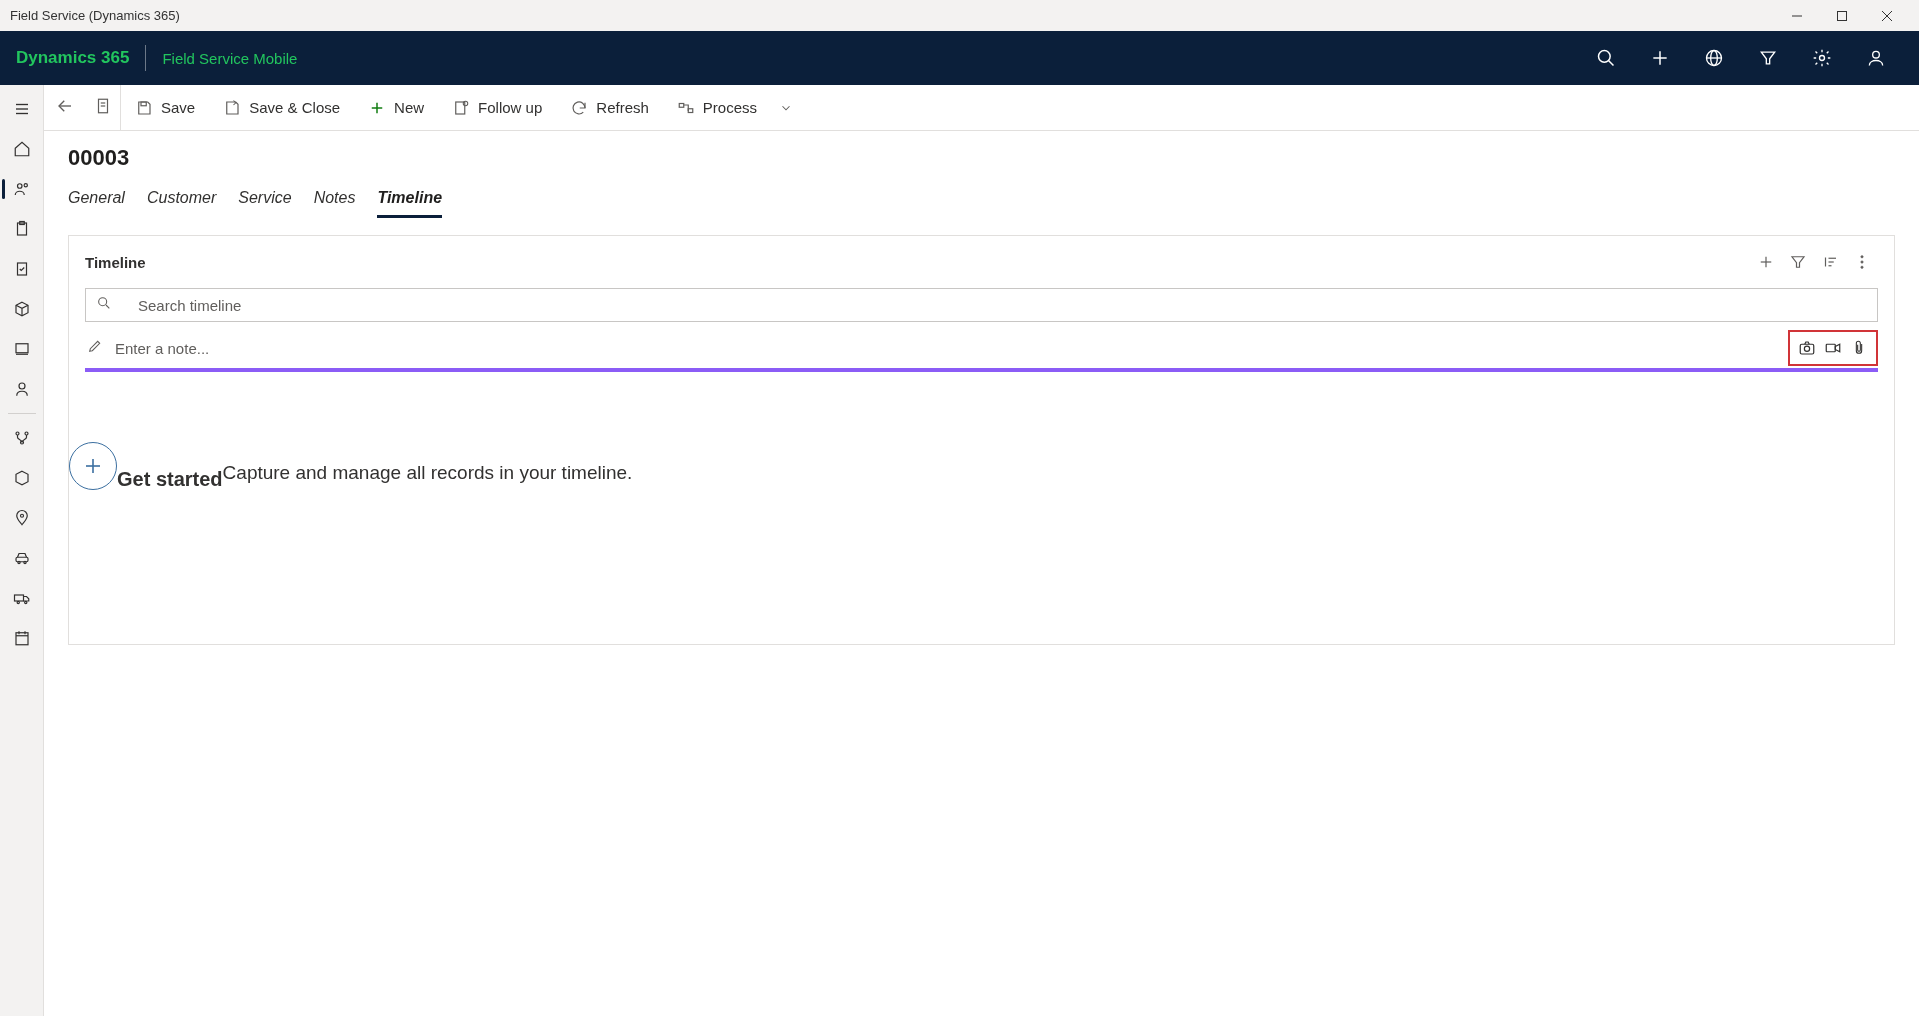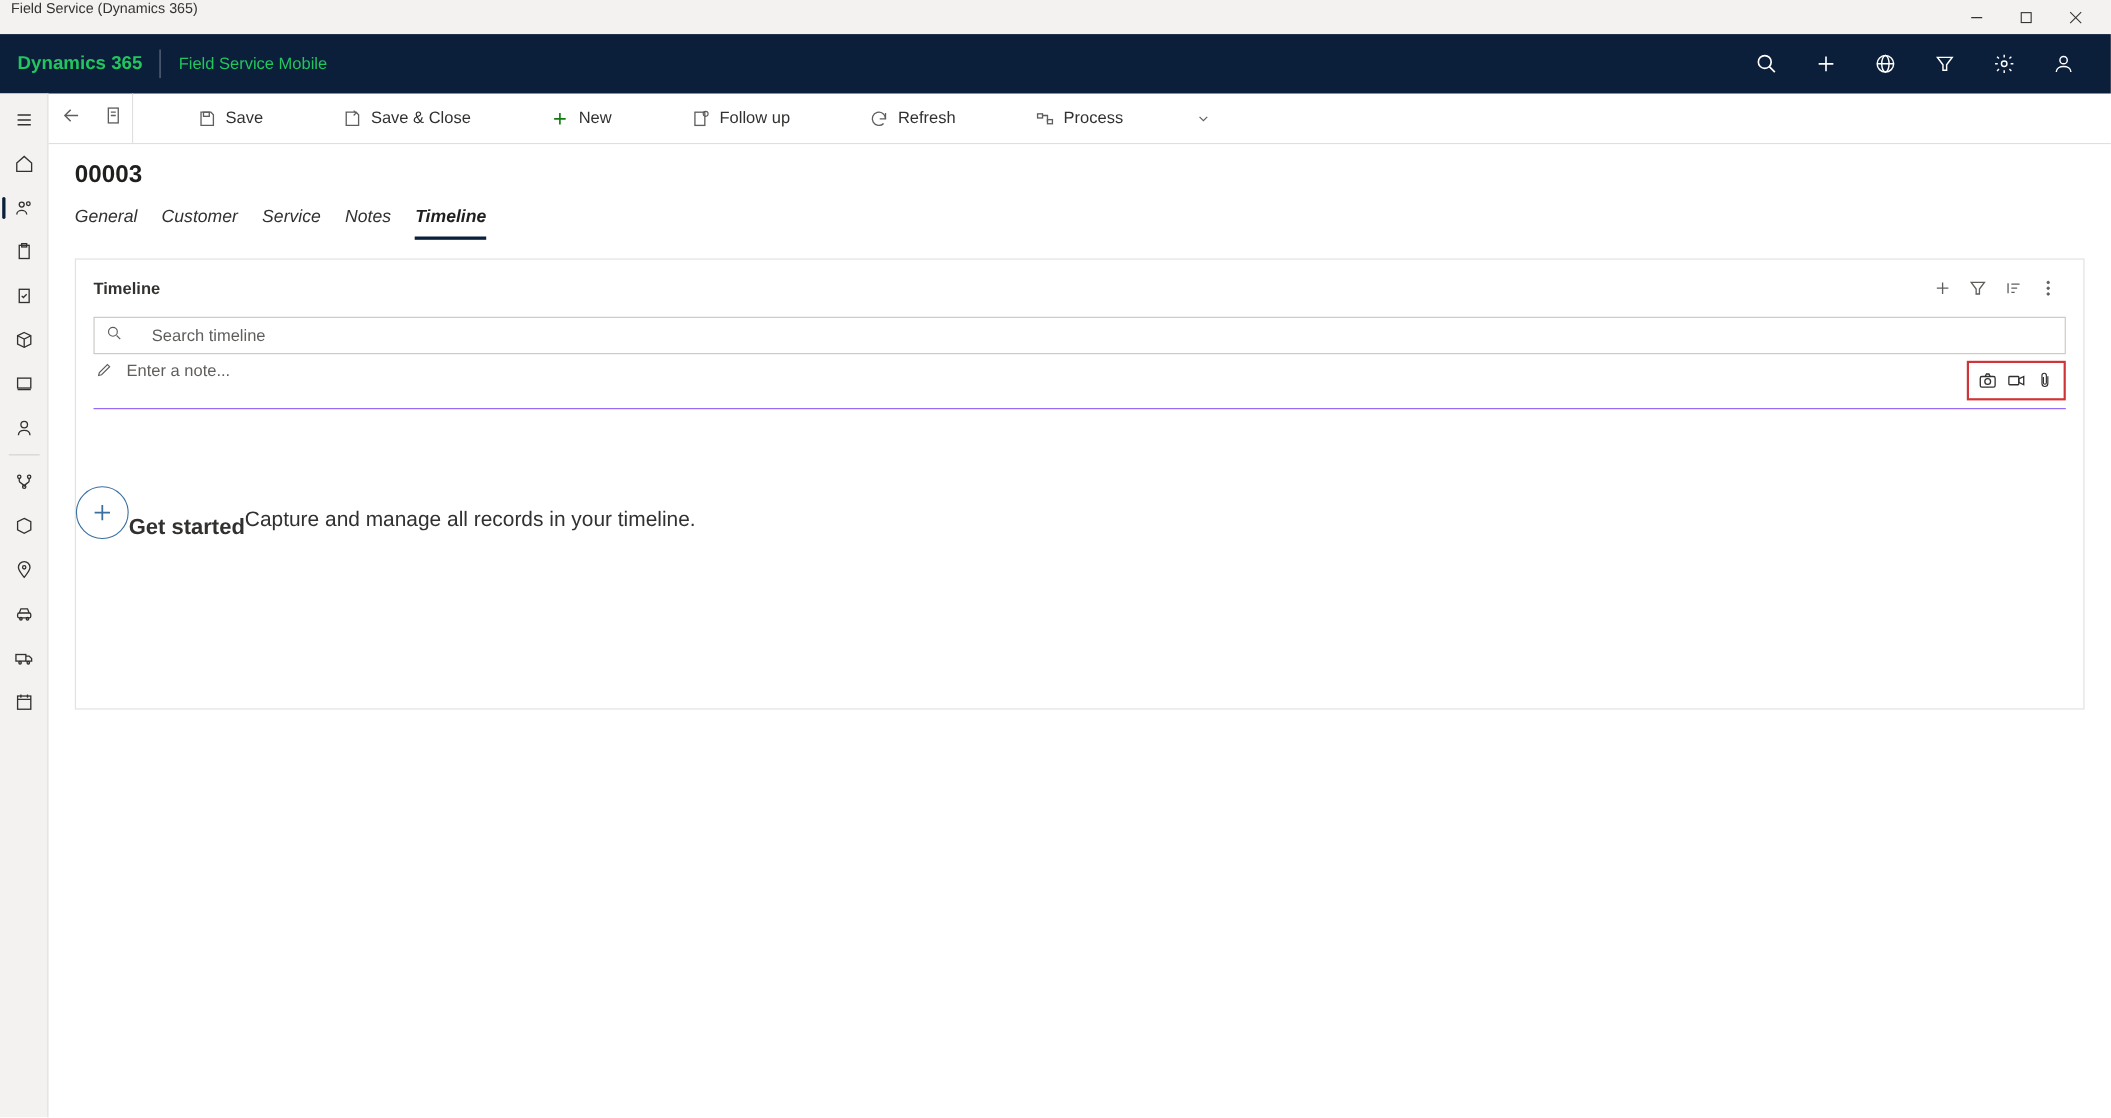--- a/index.html
+++ b/index.html
@@ -1,20 +1,20 @@
 <!DOCTYPE html>
 <html><head>
 <meta charset="utf-8">
 <style>
   * { box-sizing: border-box; }
   html, body { margin: 0; padding: 0; font-family: "Segoe UI", Arial, sans-serif; height: 100%; width: 100%; background: #fff; color: #323130; }
   body { display: flex; flex-direction: column; height: 1016px; width: 1919px; overflow: hidden; }
 
   
-  .titlebar { height: 31px; background: #f3f2f1; display: flex; padding: 0 10px; color: #333; font-size: 13px; }
+  .titlebar { height: 31px; background: #f3f2f1; display: flex; align-items: center; padding: 0 10px; color: #333; font-size: 13px; }
   .titlebar .spacer { flex: 1; }
   .titlebar .winbtn { width: 45px; height: 31px; display: flex; align-items: center; justify-content: center; cursor: default; }
   .titlebar .winbtn svg { stroke: #333; }
 
   
   .appheader { height: 54px; background: #0b1f3a; color: #22c55e; display: flex; align-items: center; padding: 0 16px; }
   .appheader .brand { font-size: 17px; font-weight: 600; }
   .appheader .divider { width: 1px; height: 26px; background: rgba(255,255,255,0.4); margin: 0 16px; }
   .appheader .appname { font-size: 15px; font-weight: 400; }
   .appheader .spacer { flex: 1; }
@@ -28,21 +28,21 @@
   .rail { width: 44px; background: #f3f2f1; display: flex; flex-direction: column; align-items: center; border-right: 1px solid #e1dfdd; padding-top: 4px; }
   .rail .railbtn { width: 44px; height: 40px; display: flex; align-items: center; justify-content: center; cursor: pointer; position: relative; }
   .rail .railbtn.active::before { content: ""; position: absolute; left: 2px; top: 10px; bottom: 10px; width: 3px; background: #0b1f3a; border-radius: 2px; }
   .rail .railbtn svg { stroke: #323130; fill: none; }
   .rail .railsep { width: 28px; height: 1px; background: #d2d0ce; margin: 4px 0; }
 
   
   .content { flex: 1; display: flex; flex-direction: column; min-width: 0; }
 
   
-  .cmdbar { height: 46px; display: flex; align-items: center; border-bottom: 1px solid #e1dfdd; padding-left: 4px; gap: 44px; }
+  .cmdbar { height: 46px; display: flex; align-items: center; border-bottom: 1px solid #e1dfdd; padding-left: 4px; }
   .cmdbar .backgroup { display: flex; align-items: center; height: 100%; border-right: 1px solid #e1dfdd; padding: 0 8px; gap: 20px; }
   .cmdbar .cmd { display: flex; align-items: center; gap: 8px; padding: 0 14px; height: 100%; cursor: pointer; font-size: 15px; color: #323130; }
   .cmdbar .cmd svg { stroke: #605e5c; fill: none; }
   .cmdbar .cmd.new svg { stroke: #107c10; }
 
   
   .pagehead { padding: 14px 24px 0 24px; }
   .pagehead .recnum { font-size: 22px; font-weight: 600; color: #201f1e; }
   .pagehead .rectype { font-size: 14px; color: #323130; margin-top: 2px; }
 
@@ -57,21 +57,21 @@
   .panel-head { display: flex; align-items: center; padding: 10px 16px 4px 16px; }
   .panel-head .ptitle { font-size: 15px; font-weight: 600; }
   .panel-head .spacer { flex: 1; }
   .panel-head .picon { width: 32px; height: 32px; display: flex; align-items: center; justify-content: center; cursor: pointer; }
   .panel-head .picon svg { stroke: #605e5c; fill: none; }
 
   .search { margin: 6px 16px; border: 1px solid #c8c6c4; height: 34px; display: flex; align-items: center; padding: 0 10px; gap: 24px; }
   .search input { border: none; outline: none; flex: 1; font-size: 15px; color: #323130; background: transparent; }
   .search input::placeholder { color: #605e5c; }
 
-  .note { margin: 4px 16px 0 16px; border-bottom: 1px solid #8b5cf6; height: 44px; display: flex; align-items: flex-start; gap: 10px; padding: 0 0 0 2px; }
+  .note { margin: 4px 16px 0 16px; border-bottom: 4px solid #8b5cf6; height: 44px; display: flex; align-items: center; gap: 10px; padding: 0 0 0 2px; }
   .note input { border: none; outline: none; flex: 1; font-size: 15px; color: #323130; background: transparent; }
   .note input::placeholder { color: #605e5c; }
   .note .attachbox { border: 2px solid #d13438; height: 36px; display: flex; align-items: center; gap: 4px; padding: 0 6px; }
   .note .attachbox .aicon { width: 22px; height: 22px; display: flex; align-items: center; justify-content: center; }
   .note .attachbox svg { stroke: #323130; fill: none; }
 
   .empty { display: flex; flex-direction: row; padding-top: 70px; }
   .empty .circle { width: 48px; height: 48px; border: 1.5px solid #3b6fa0; border-radius: 50%; display: flex; align-items: center; justify-content: center; cursor: pointer; }
   .empty .circle svg { stroke: #3b6fa0; }
   .empty .etitle { font-size: 20px; font-weight: 600; margin-top: 26px; }

